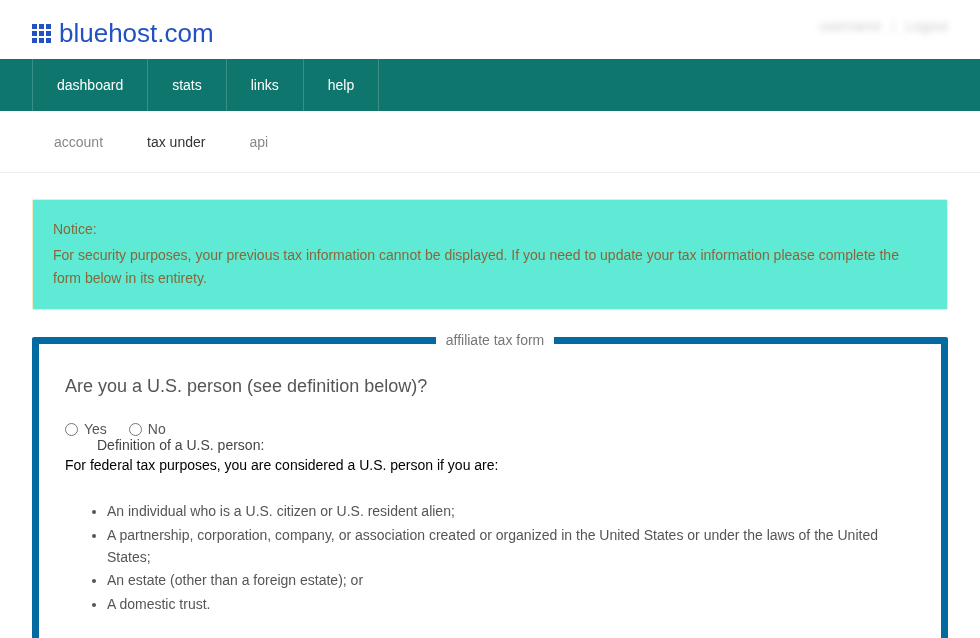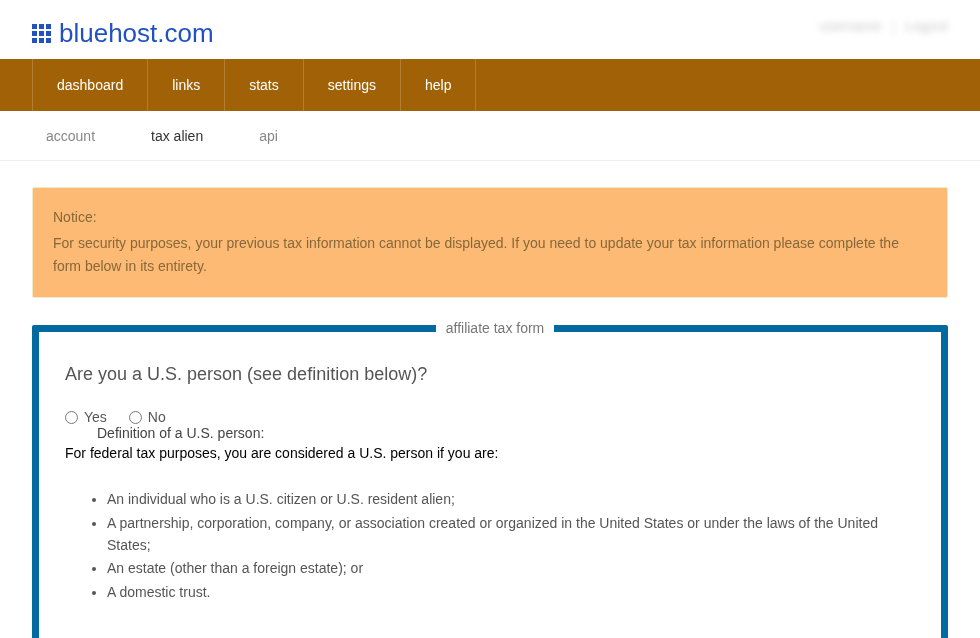--- a/index.html
+++ b/index.html
@@ -41,63 +41,63 @@
     .header-right {
       display: flex;
       align-items: center;
       gap: 10px;
       color: #ccc;
       filter: blur(3px);
       font-size: 14px;
     }
     .header-right .sep { color: #ddd; }
     .primary-nav {
-      background: #a16207;
+      background: #0f766e;
       display: flex;
       padding-left: 32px;
       height: 52px;
       align-items: stretch;
     }
     .primary-nav .nav-item {
       color: #fff;
       font-size: 14px;
       font-weight: 300;
       padding: 0 24px;
       display: flex;
       align-items: center;
       border-right: 1px solid rgba(255,255,255,0.18);
       cursor: pointer;
     }
     .primary-nav .nav-item:first-child {
       border-left: 1px solid rgba(255,255,255,0.18);
     }
     .sub-nav {
       display: flex;
-      padding-left: 24px;
-      height: 50px;
+      padding-left: 32px;
+      height: 62px;
       align-items: center;
       border-bottom: 1px solid #eee;
-      gap: 12px;
+      gap: 0;
     }
     .sub-nav .tab-item {
       font-size: 14px;
       color: #888;
       padding: 0 22px;
       cursor: pointer;
       font-weight: 300;
     }
     .sub-nav .tab-item.active {
       color: #333;
       font-weight: 500;
     }
     .content {
       padding: 26px 32px 40px 32px;
     }
     .notice {
-      background: #fdba74;
+      background: #5eead4;
       border: 1px solid #f3eac5;
       border-radius: 2px;
       padding: 18px 20px 20px 20px;
       color: #87683a;
       font-size: 14px;
       font-weight: 300;
       line-height: 1.6;
       margin-bottom: 22px;
     }
     .notice-title {
@@ -183,29 +183,28 @@
   </div>
   <div class="header-right">
     <span>username</span>
     <span class="sep">|</span>
     <span>Logout</span>
   </div>
 </div>
 
 <nav class="primary-nav">
   <div class="nav-item">dashboard</div>
+  <div class="nav-item">stats</div>
   <div class="nav-item">links</div>
-  <div class="nav-item">stats</div>
-  <div class="nav-item">settings</div>
   <div class="nav-item">help</div>
 </nav>
 
 <div class="sub-nav">
   <div class="tab-item">account</div>
-  <div class="tab-item active">tax alien</div>
+  <div class="tab-item active">tax under</div>
   <div class="tab-item">api</div>
 </div>
 
 <div class="content">
 
   <div class="notice">
     <div class="notice-title">Notice:</div>
     <div>For security purposes, your previous tax information cannot be displayed. If you need to update your tax information please complete the form below in its entirety.</div>
   </div>
 

